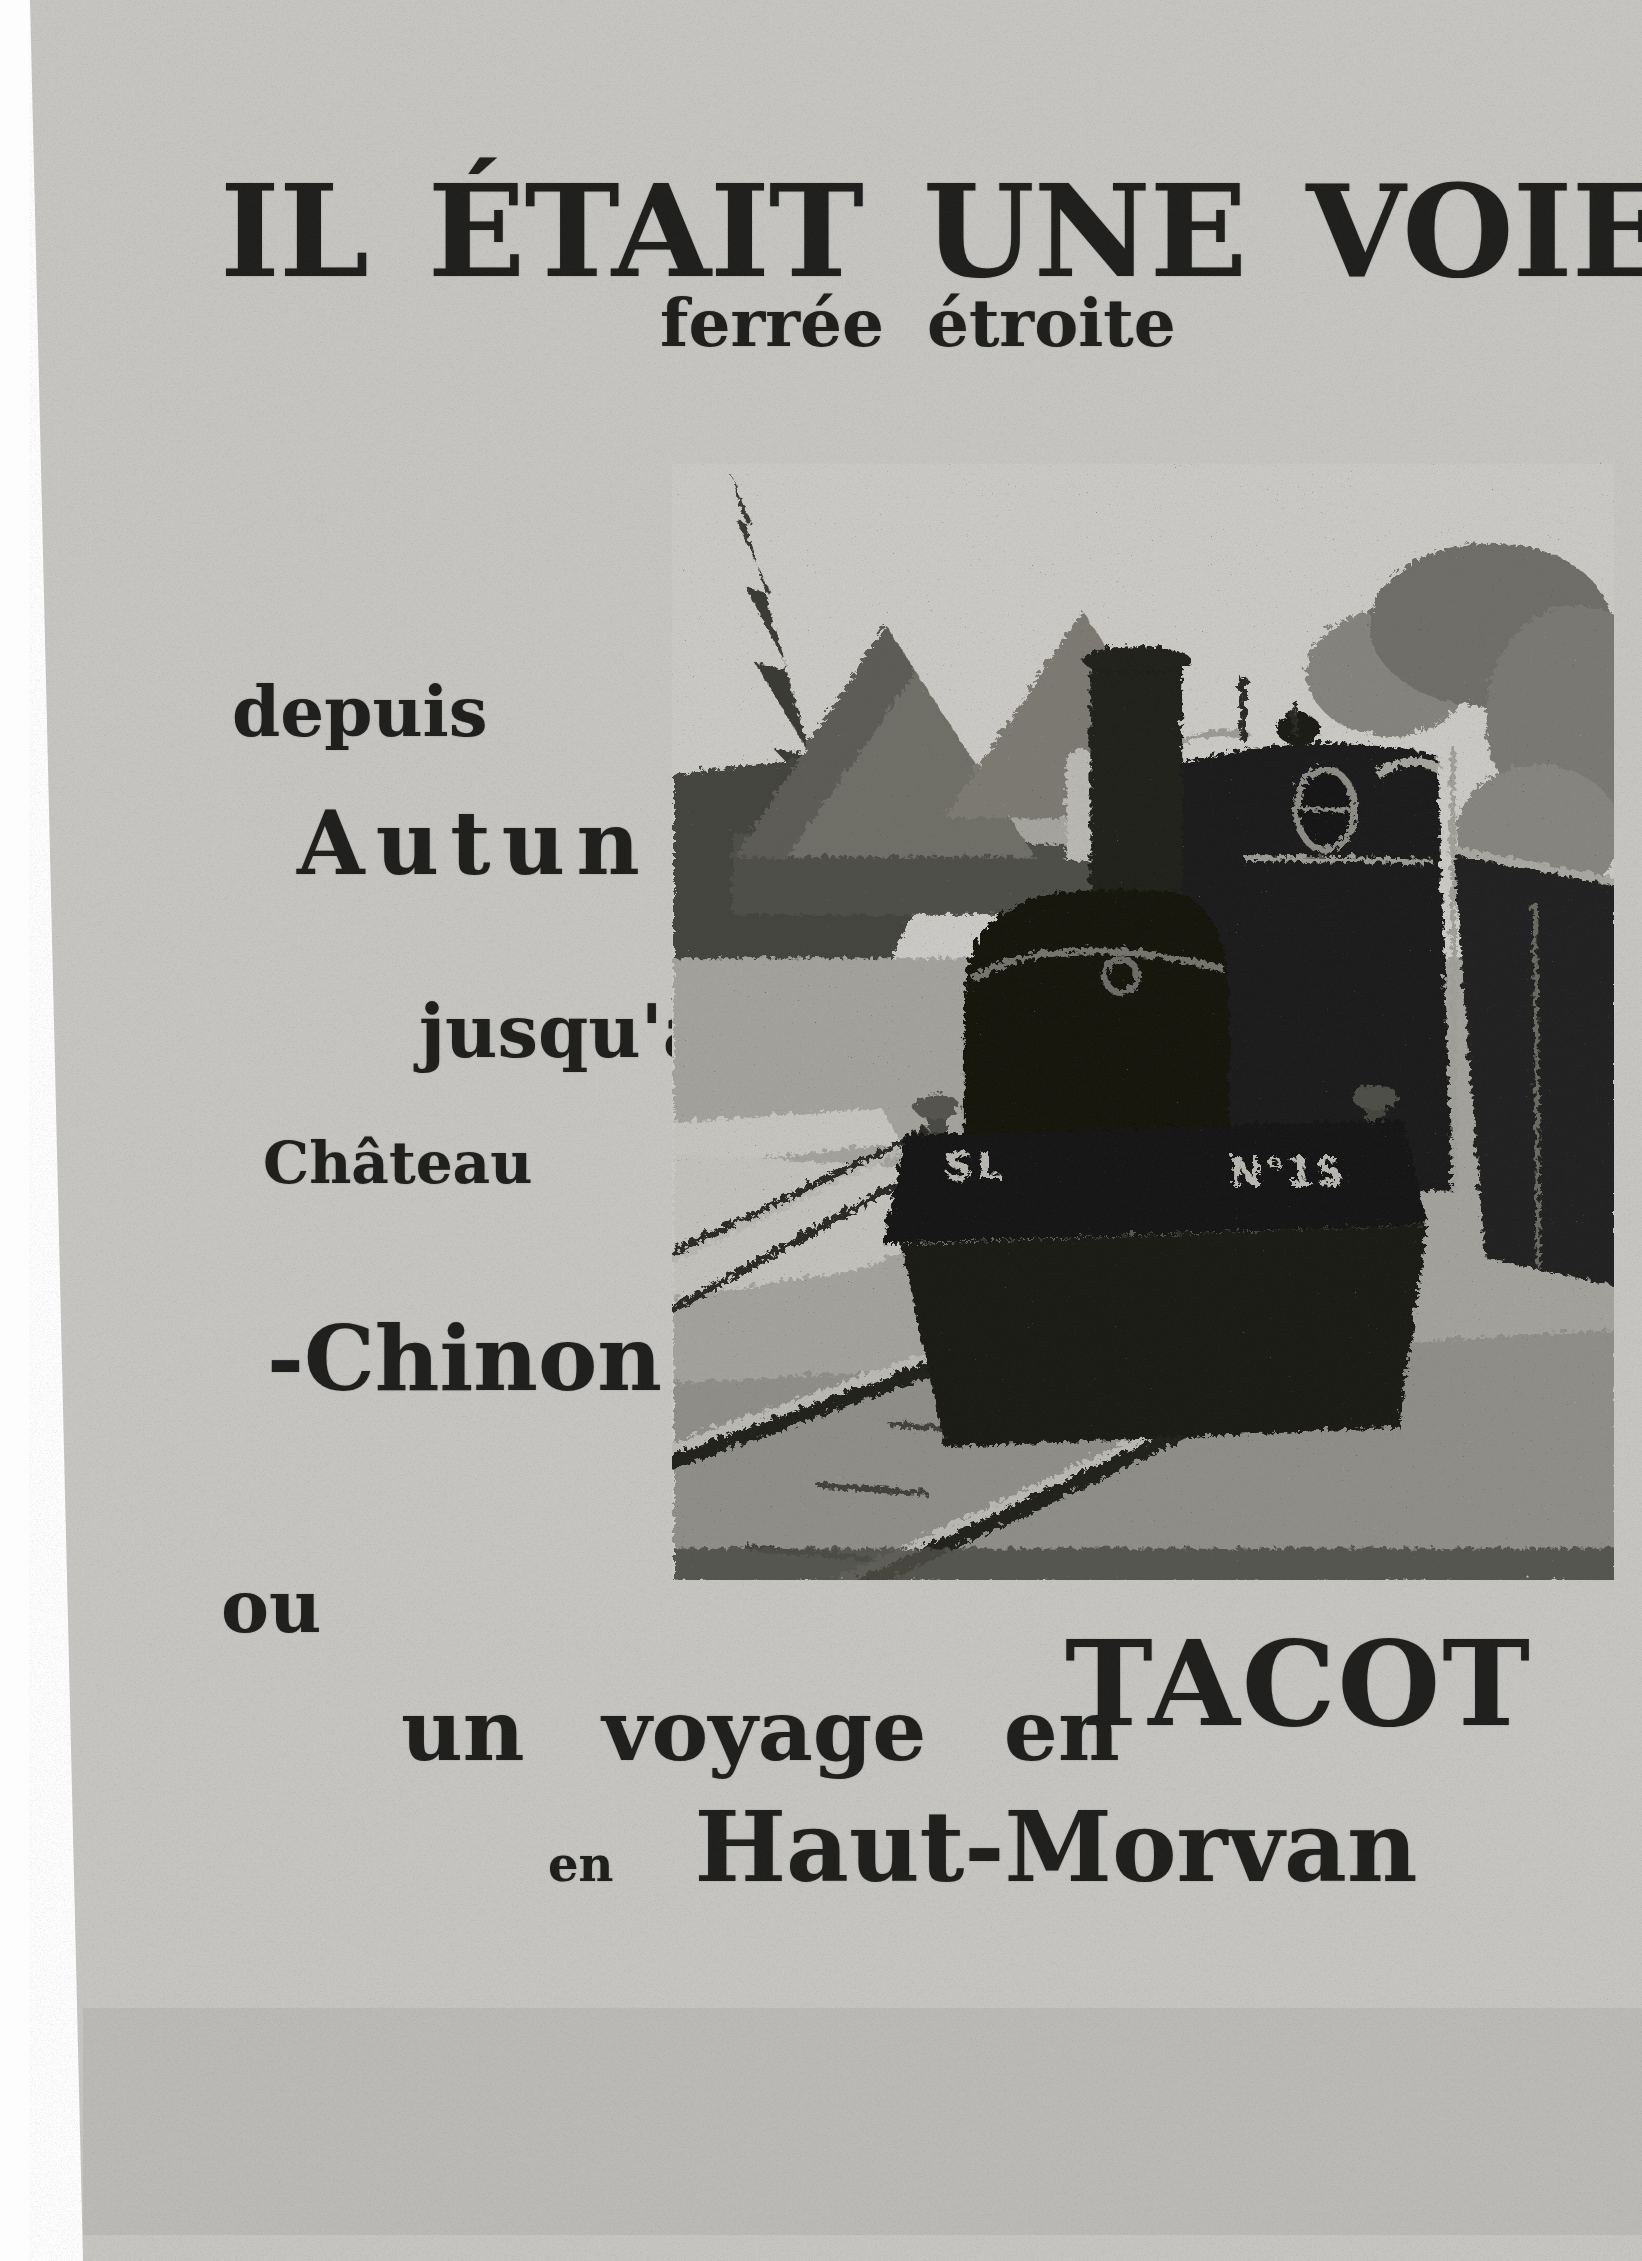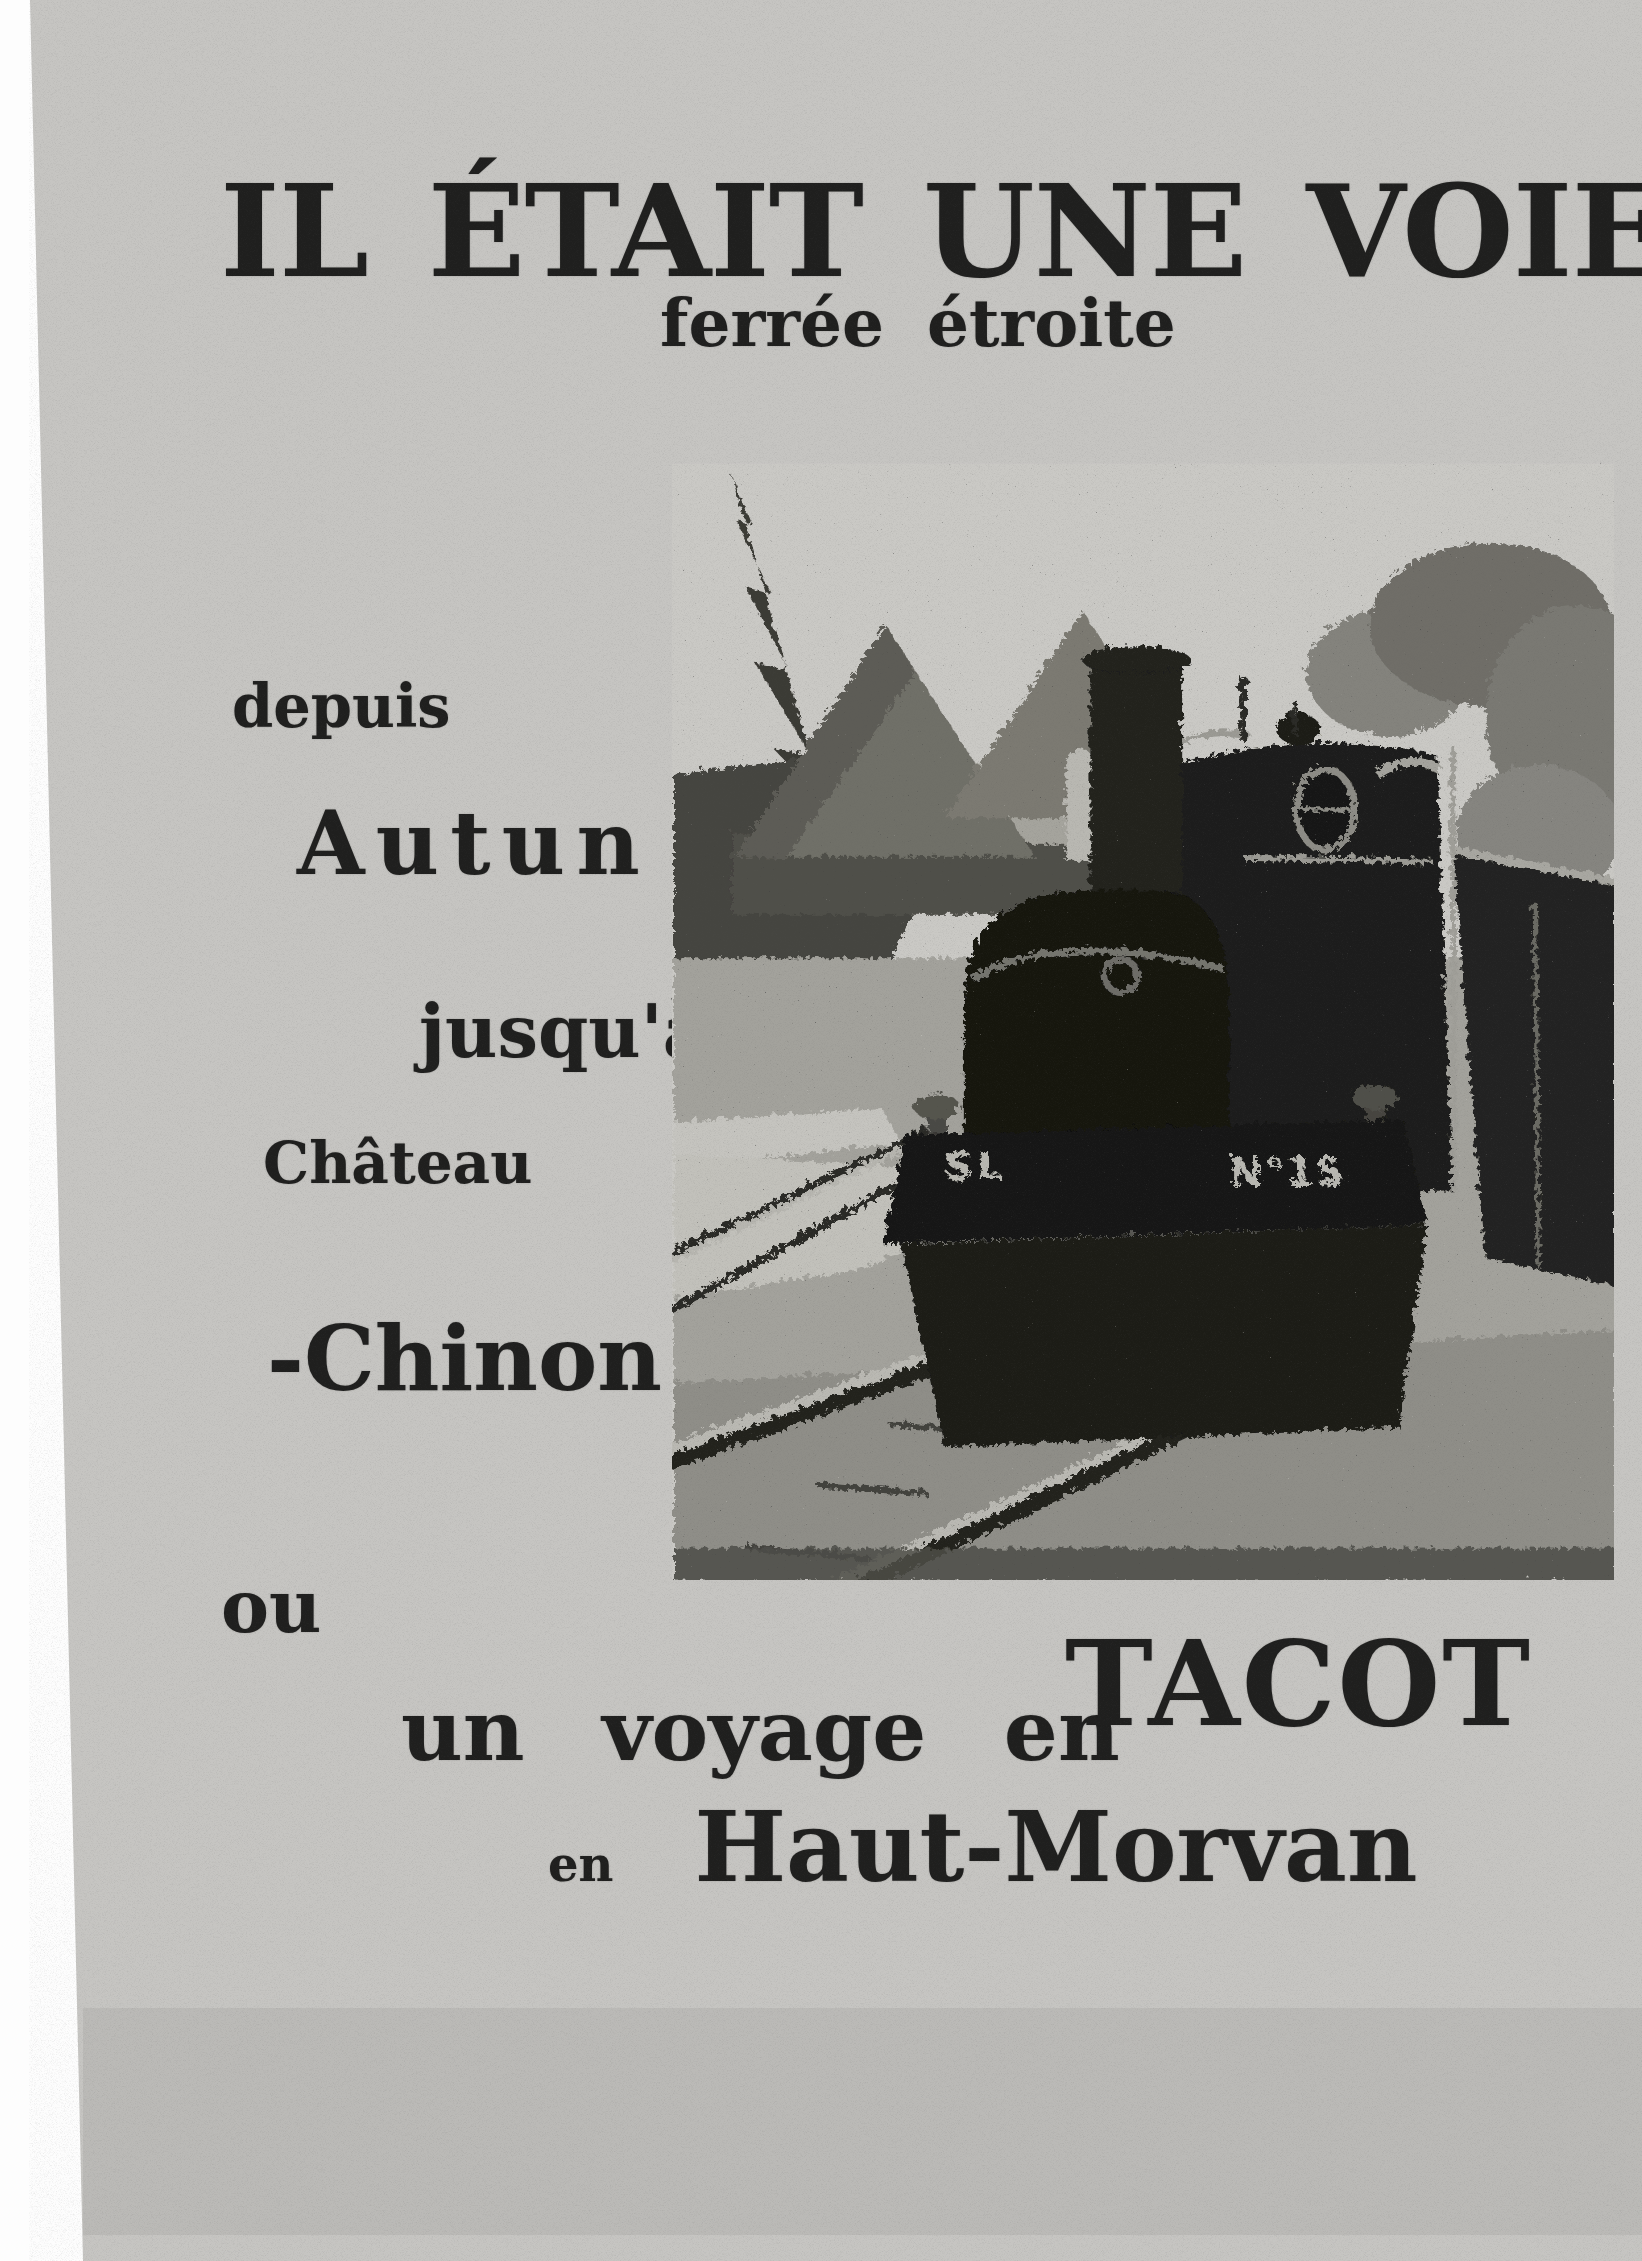--- a/index.html
+++ b/index.html
@@ -35,21 +35,21 @@
   .word {
     position: absolute;
     line-height: 1;
     white-space: nowrap;
     color: #1f1f1e;
     font-weight: bold;
     text-shadow: 0 0 1.4px rgba(25,25,24,0.35);
   }
   .title-main   { left: 220px;  top: 167px;  font-size: 128px; word-spacing: 16.4px; letter-spacing: -1px; }
   .title-sub    { left: 660px; top: 290px;  font-size: 66px; word-spacing: 20px; }
-  .w-depuis     { left: 232px;  top: 677px; font-size: 59px; text-align: right; }
+  .w-depuis     { left: 232px;  top: 677px; font-size: 69px; text-align: right; }
   .w-autun      { left: 297px;  top: 800px; font-size: 87px; letter-spacing: 0.13em; }
   .w-jusqua     { left: 419px;  top: 996px; font-size: 72px; }
   .w-chateau    { left: 263px;  top: 1134px; font-size: 58px; }
   .w-chinon     { left: 267px;  top: 1270px; font-size: 89px; margin-top: 44px; }
   .w-ou         { left: 221px;  top: 1571px; font-size: 72px; }
   .w-phrase     { left: 389px;  top: 1688px; font-size: 85px; word-spacing: 48px; margin-left: 12px; }
   .w-tacot      { left: 1065px; top: 1625px; font-size: 118px; letter-spacing: 1.9px; }
   .w-region-row { left: 548px; top: 1799px; font-size: 97px; }
   .w-region-row .small-en { font-size: 48px; }
   .w-region-row .big-region { font-size: 97px; margin-left: 81px; }

